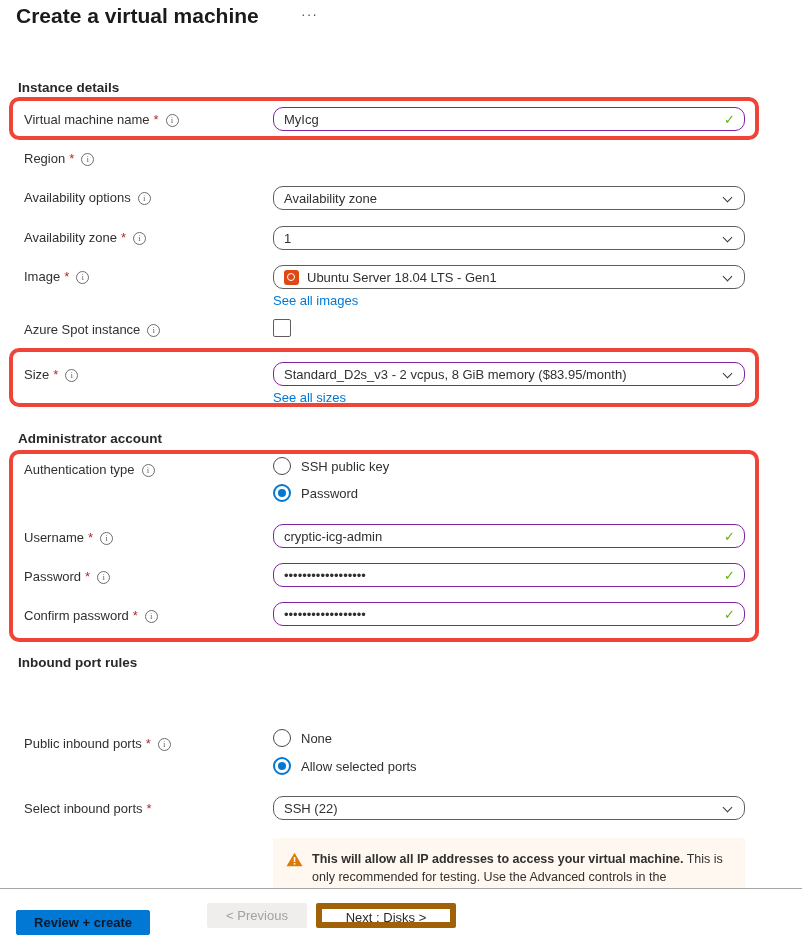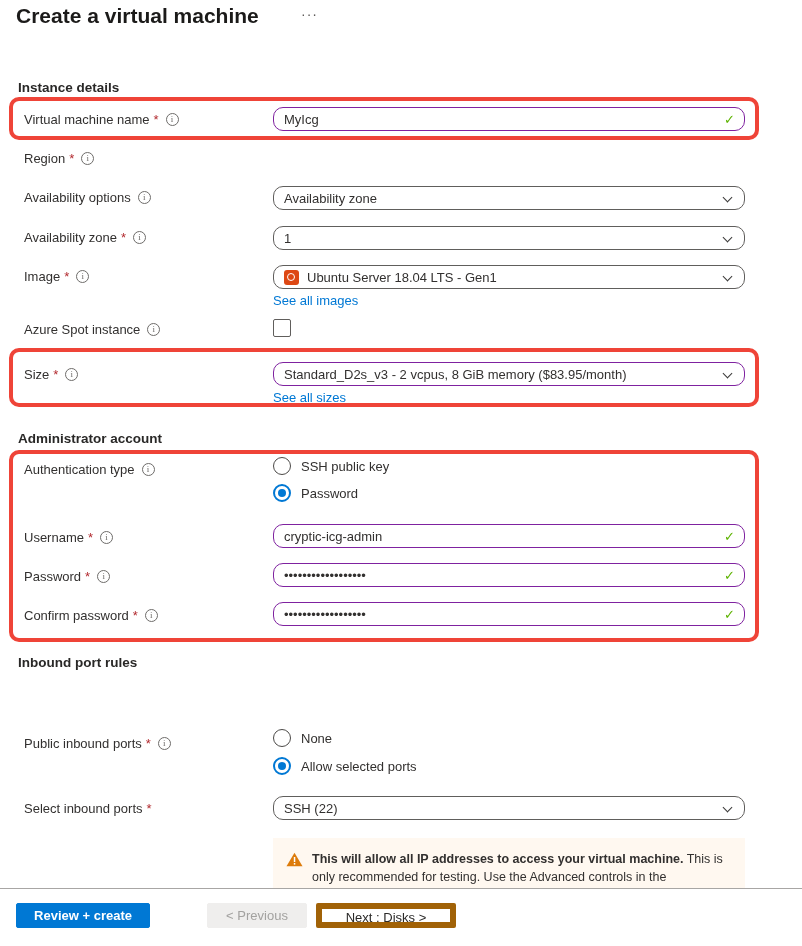--- a/index.html
+++ b/index.html
@@ -9,21 +9,21 @@
   }
   *{box-sizing:border-box;}
   body{margin:0;background:#fff;font-family:"Liberation Sans","DejaVu Sans",sans-serif;color:#32302f;}
   .page{position:relative;width:802px;height:946px;background:#fff;overflow:hidden;}
 
   .title{position:absolute;left:16px;top:4px;font-size:21px;font-weight:700;color:#1b1a19;}
   .more{position:absolute;left:301px;top:6px;font-size:14px;color:#5d5a58;letter-spacing:1px;cursor:pointer;}
 
   .section-heading{position:absolute;left:18px;font-size:13.5px;font-weight:700;color:#292827;}
 
-  .row-label{position:absolute;left:24px;font-size:13px;color:#32302f;white-space:nowrap;display:flex;align-items:center;}
+  .row-label{position:absolute;left:24px;font-size:13px;color:#32302f;white-space:nowrap;display:flex;align-items:flex-end;}
   .req{color:#b22a2f;margin-left:4px;}
   .info{width:13px;height:13px;border:1px solid #6e6c6a;border-radius:50%;color:#6e6c6a;
         display:inline-flex;align-items:center;justify-content:center;margin-left:7px;flex:0 0 auto;}
   .info::after{content:"i";font-size:9px;font-family:"Liberation Serif",serif;line-height:1;}
 
   .input,.select{position:absolute;left:273px;width:472px;height:24px;background:#fff;
         border:1px solid #605e5c;border-radius:10px;font-size:13px;color:#32302f;
         display:flex;align-items:center;padding:0 26px 0 10px;cursor:pointer;}
   .purple{border-color:var(--focus-purple);}
   .check{position:absolute;right:9px;top:4px;color:var(--valid-green);font-size:13px;}
@@ -48,21 +48,21 @@
   .ubuntu::after{content:"";position:absolute;left:3px;top:3px;width:6px;height:6px;border:1.5px solid #fff;border-radius:50%;}
 
   .warning{position:absolute;left:273px;top:838px;width:472px;height:50px;background:var(--warning-bg);overflow:hidden;}
   .warning-inner{display:flex;gap:9px;padding:13px 14px 0 13px;font-size:12.5px;line-height:1.42;color:#32302f;}
   .warn-text b{font-weight:700;}
 
   .divider{position:absolute;left:0;top:888px;width:802px;height:1px;background:#a8a6a4;}
   .footer{position:absolute;left:0;top:889px;width:802px;height:57px;background:#fff;z-index:8;}
   .footer button{position:absolute;top:14px;height:25px;font-size:13px;border-radius:2px;cursor:pointer;
         font-family:"Liberation Sans","DejaVu Sans",sans-serif;}
-  .btn-primary{left:16px;width:134px;background:var(--accent-blue);color:#ffffff;border:1px solid var(--accent-blue);font-weight:700;}
+  .btn-primary{left:16px;width:134px;background:var(--accent-blue);color:#0f172a;border:1px solid var(--accent-blue);font-weight:700;margin-top:7px;}
   .btn-disabled{left:207px;width:100px;background:#efeeed;color:#a3a2a0;border:1px solid #efeeed;}
   .btn-secondary{left:316px;width:140px;background:#fff;color:#2b2a29;border:6px solid #a16207;}
 </style>
 </head>
 <body>
 
 <div class="page">
 
   <div class="title">Create a virtual machine</div>
   <div class="more">···</div>

